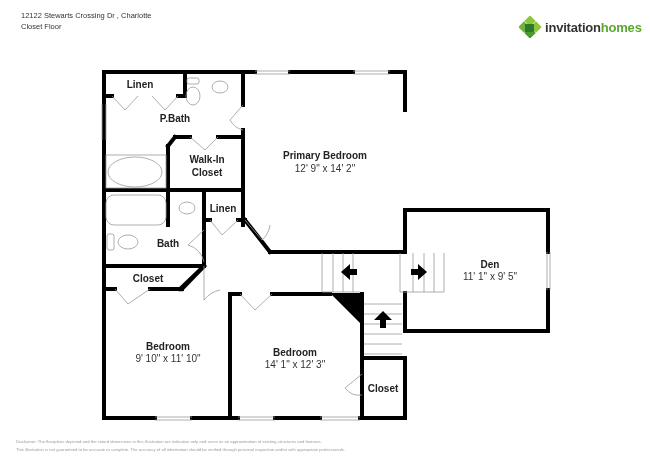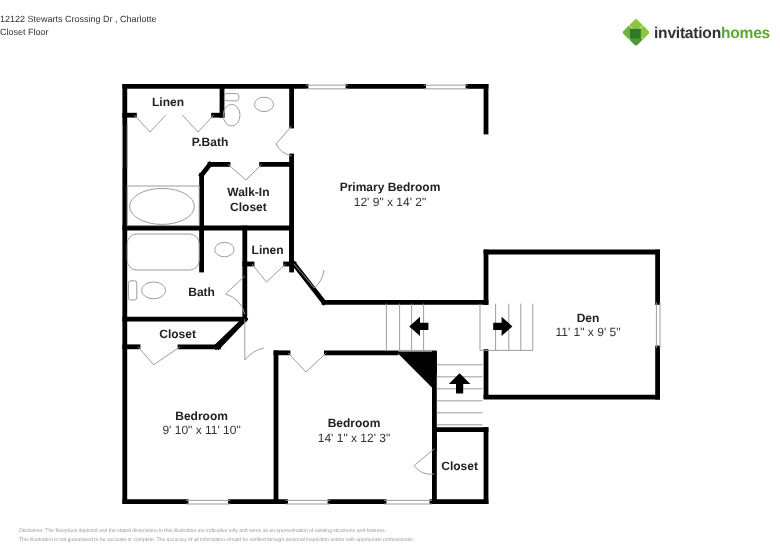--- a/index.html
+++ b/index.html
@@ -1,17 +1,17 @@
 <!DOCTYPE html>
 <html><head>
 <meta charset="utf-8">
 <style>
   html, body { margin: 0; padding: 0; background: #ffffff; }
   body { width: 650px; height: 460px; position: relative; overflow: hidden; font-family: "Liberation Sans", sans-serif; }
-  .hdr { position: absolute; left: 0; top: 10px; font-size: 7.5px; color: #333; line-height: 11px; }
+  .hdr { position: absolute; left: 21px; top: 10px; font-size: 7.5px; color: #333; line-height: 11px; }
   .logo { position: absolute; left: 519px; top: 16px; display: flex; align-items: center; }
   .logo-text { font-size: 13px; font-weight: bold; letter-spacing: -0.2px; margin-left: 4px; text-align: right; }
   .logo-text .a { color: #333; }
   .logo-text .b { color: #5aa830; }
   .plan { position: absolute; left: 0; top: 0; }
   .disc { position: absolute; left: 16px; top: 438px; font-size: 4.2px; color: #9a9a9a; line-height: 7.5px; }
   .room-label { font-family: "Liberation Sans", sans-serif; font-weight: bold; fill: #222; }
   .room-dim { font-family: "Liberation Sans", sans-serif; fill: #333; }
 </style>
 </head>

